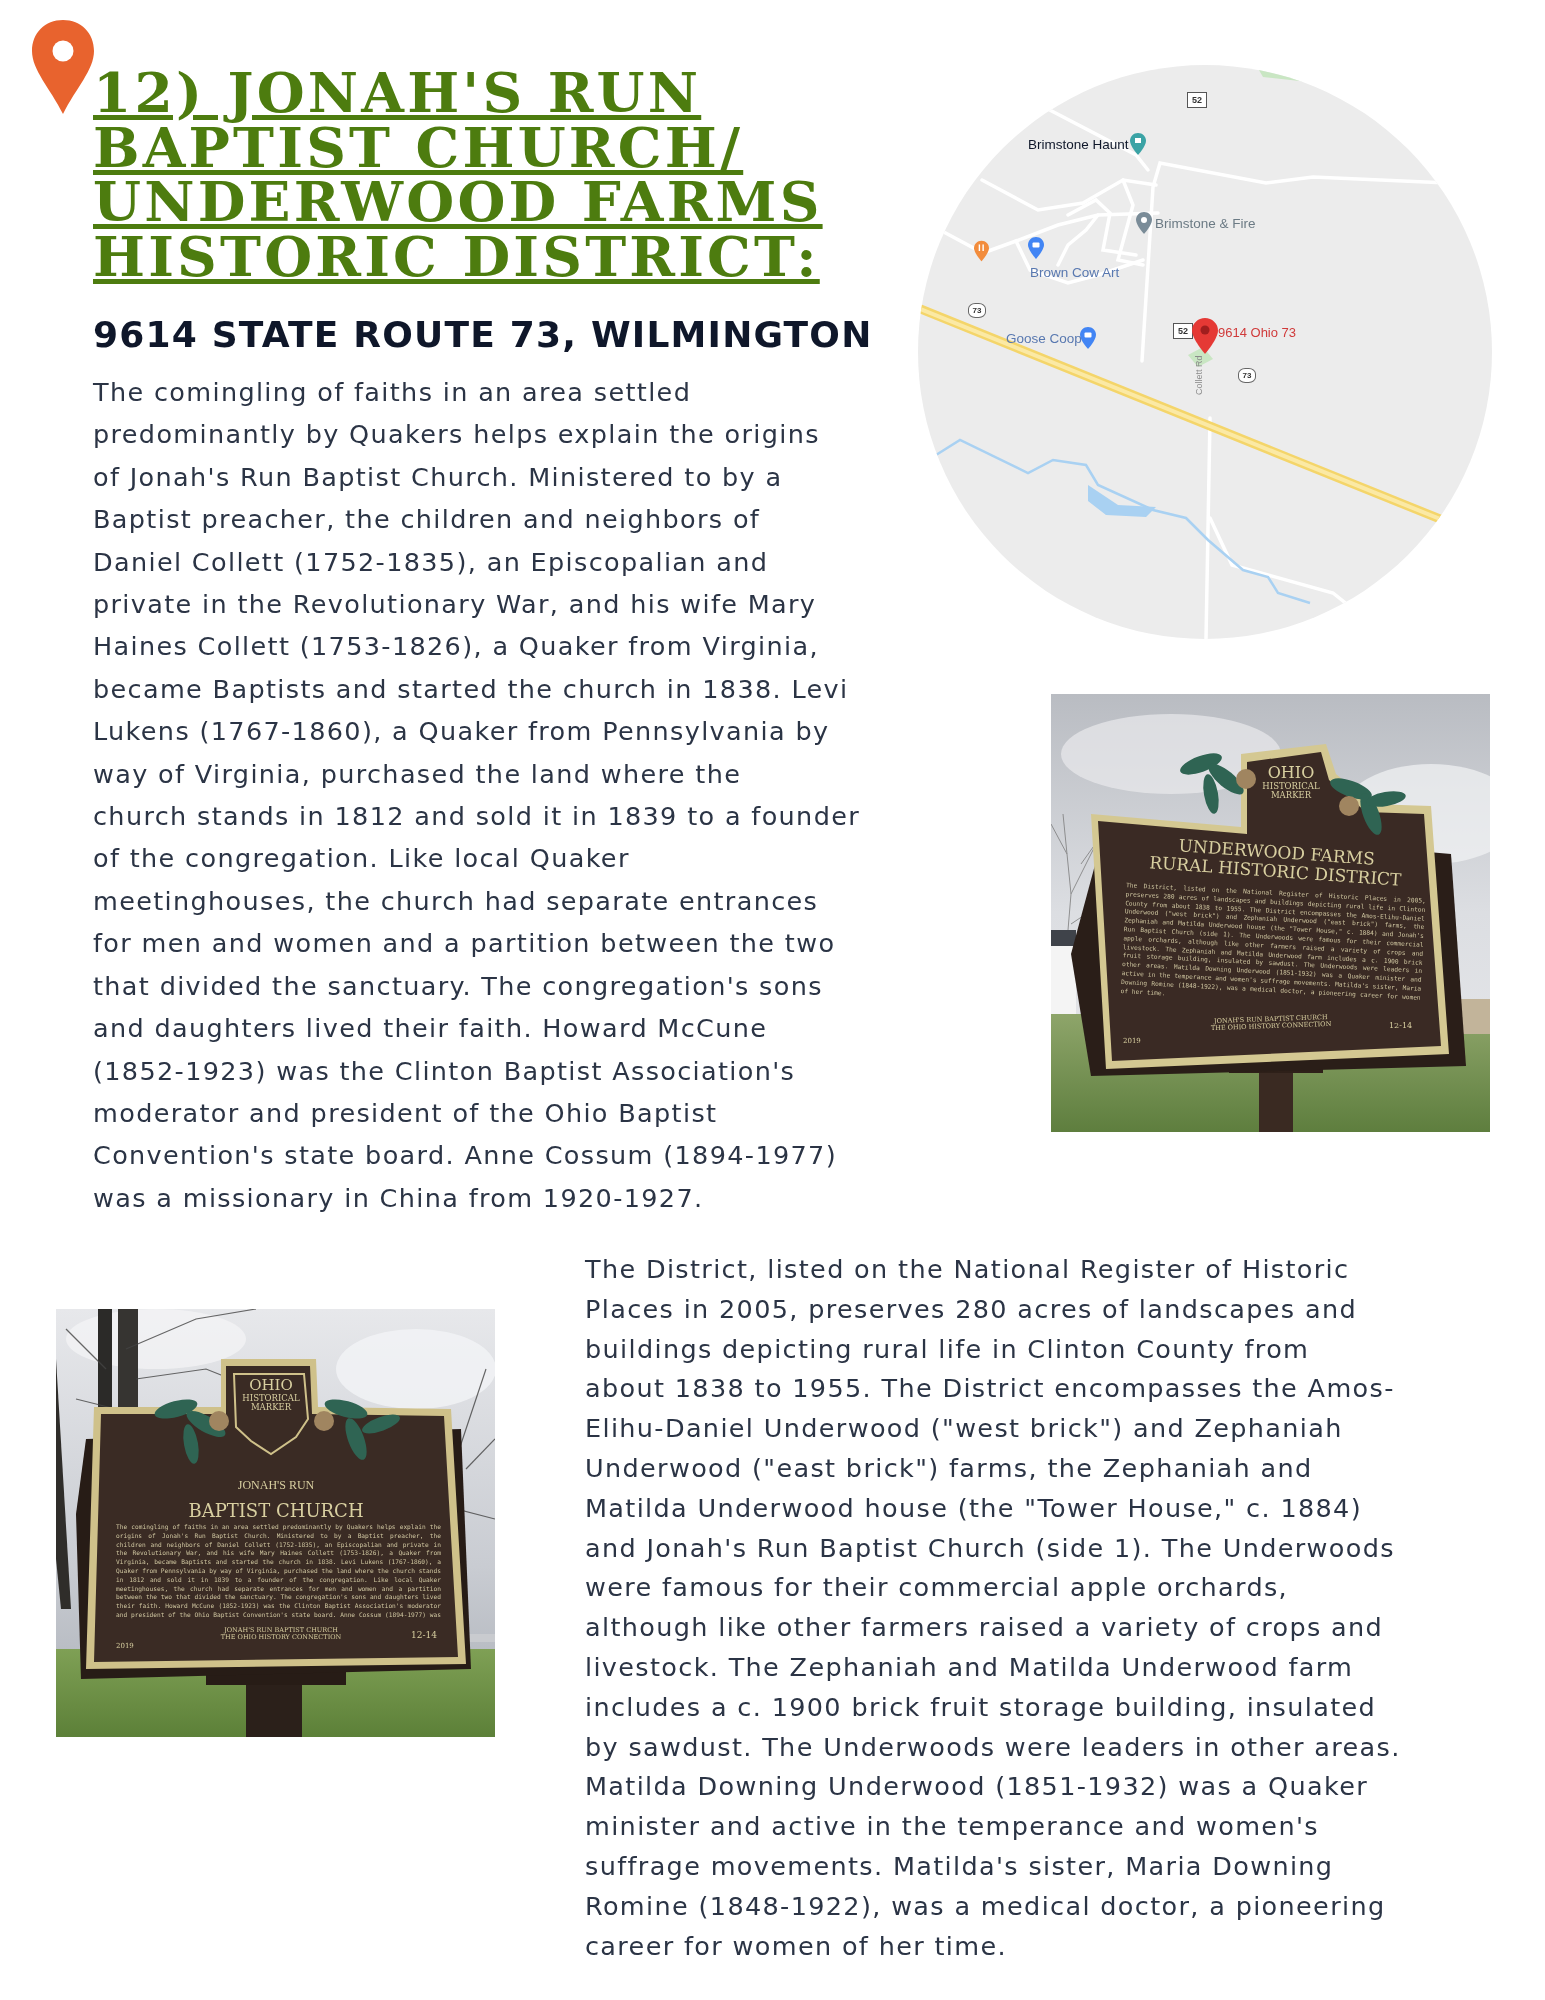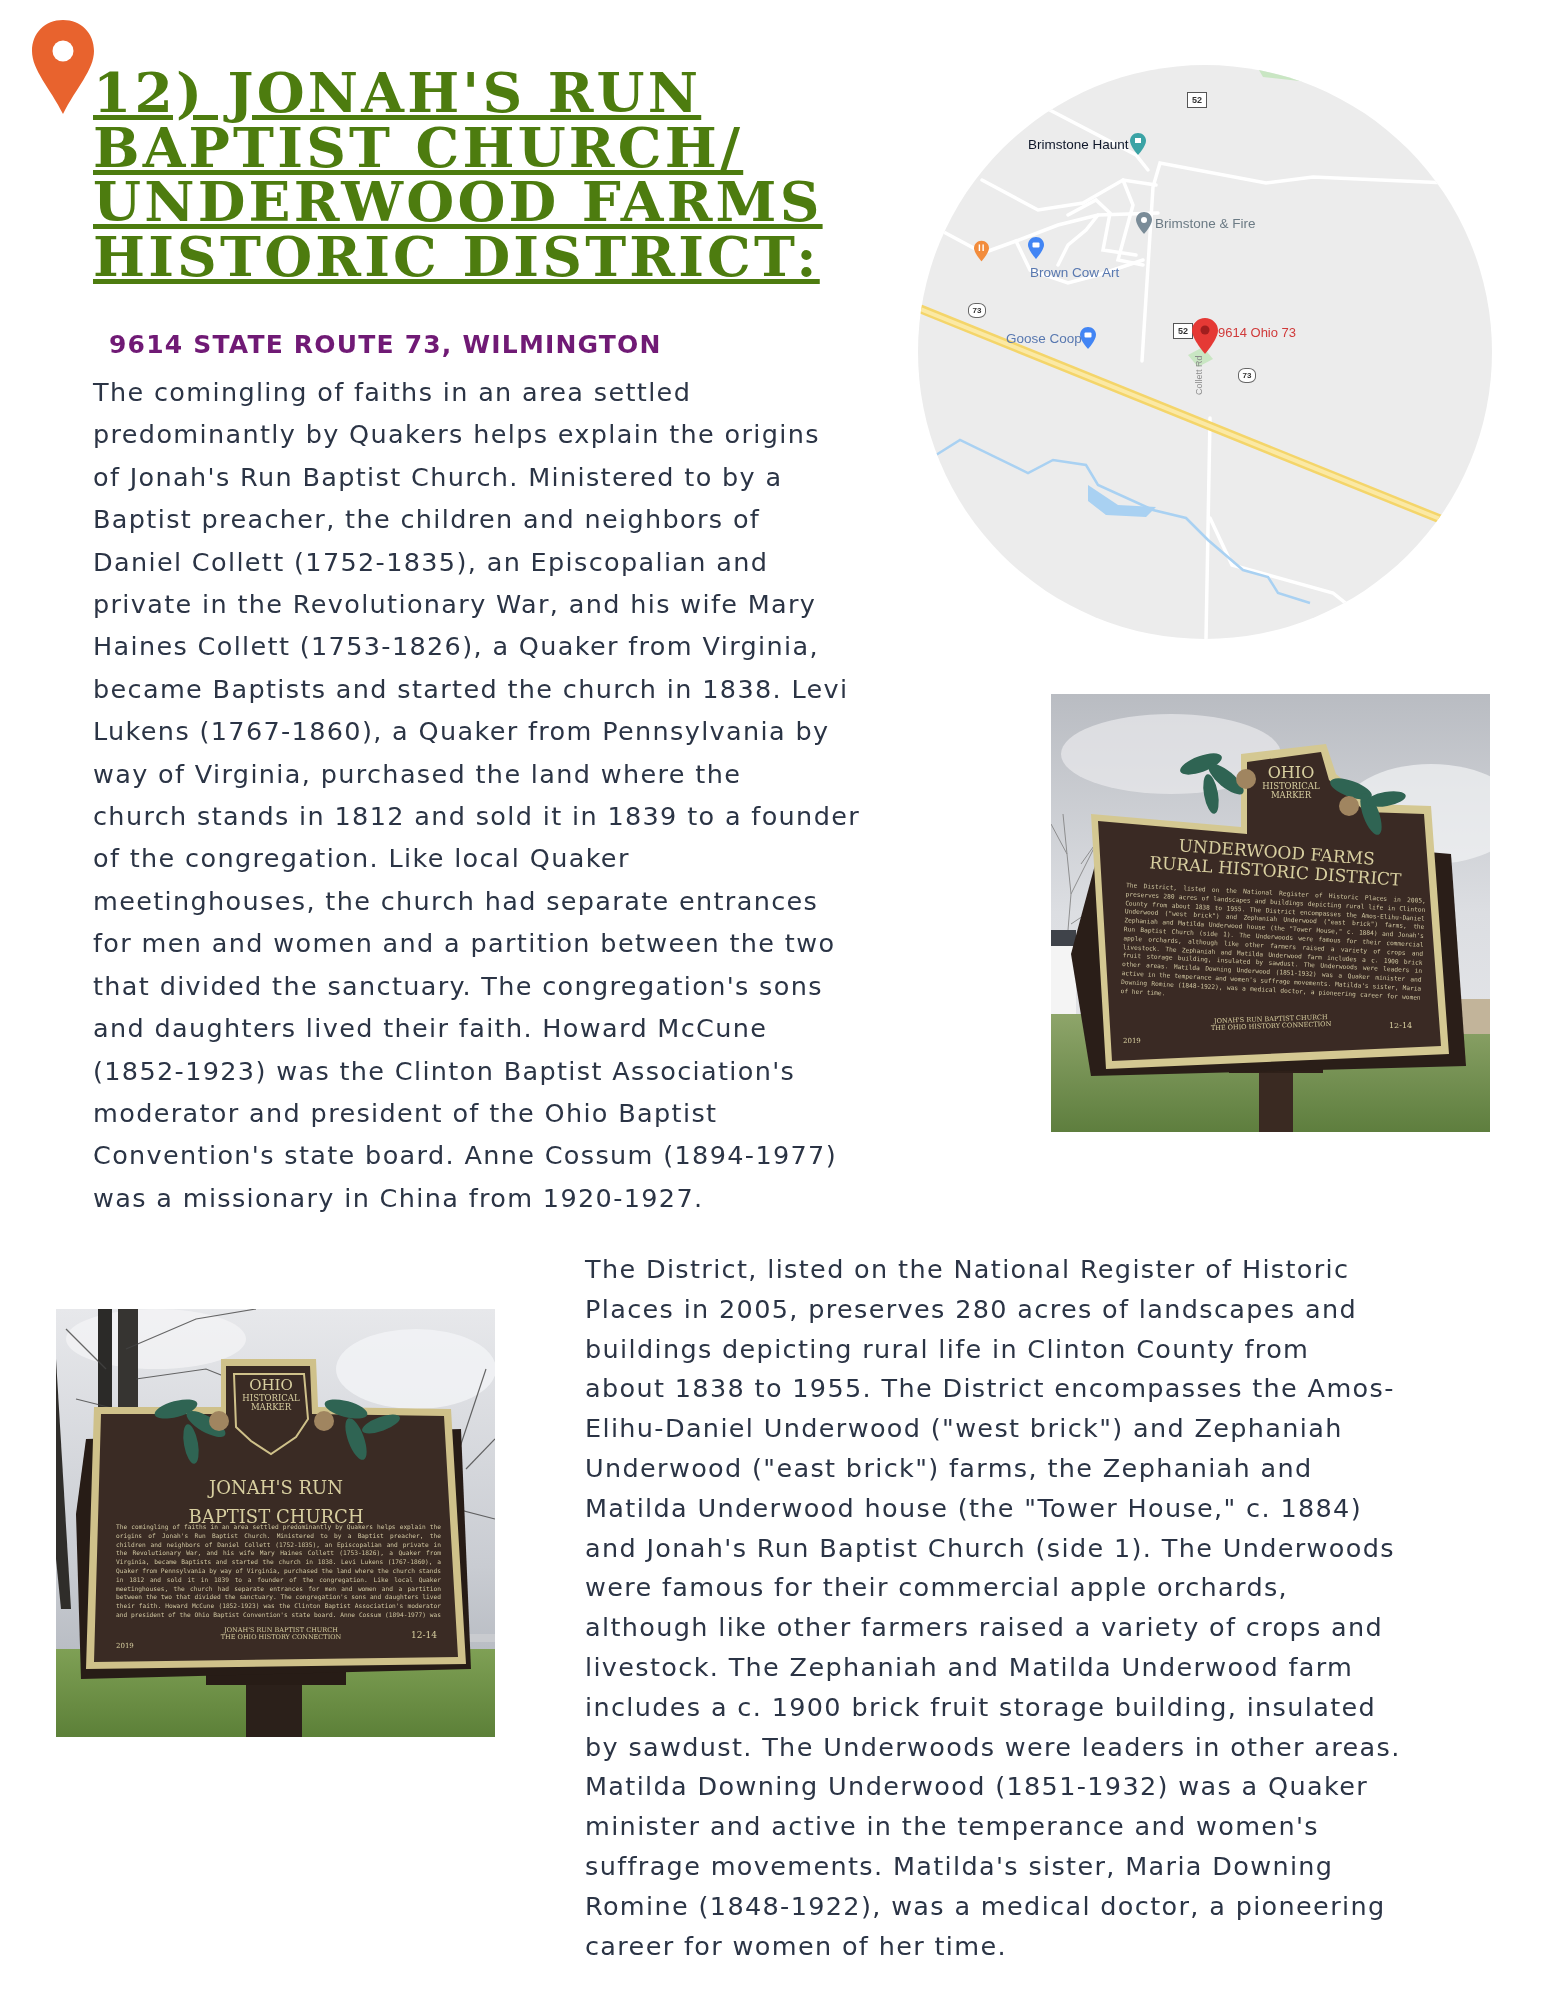--- a/index.html
+++ b/index.html
@@ -23,26 +23,26 @@
     line-height: 54.5px;
     letter-spacing: 3.2px;
     color: #4d7c0f;
     text-transform: uppercase;
     text-decoration: underline;
   }
   #title span { display: block; white-space: nowrap; }
 
   #subtitle {
     left: 93px; top: 314px;
-    margin: 16px;
+    margin: 0;
     font-family: "DejaVu Sans", sans-serif;
     font-weight: bold;
-    font-size: 25px;
+    font-size: 36px;
     letter-spacing: 1.2px;
-    color: #701a75;
+    color: #0f172a;
     white-space: nowrap;
     text-transform: uppercase;
   }
 
   .body-text {
     font-family: "DejaVu Sans", sans-serif;
     color: #2B3445;
     font-size: 25.5px;
     letter-spacing: 1.35px;
     word-spacing: 0px;
@@ -342,21 +342,21 @@
     </g>
     <circle cx="163" cy="112" r="10" fill="#A08560"></circle>
     <circle cx="268" cy="112" r="10" fill="#A08560"></circle>
   </svg>
   <div class="plaque-small" style="left:180px;top:68px;width:70px;">
     <div style="font-size:15px;">OHIO</div>
     <div style="font-size:8.5px;">HISTORICAL</div>
     <div style="font-size:8.5px;">MARKER</div>
   </div>
   <div class="plaque-title" style="left:70px;top:170px;width:300px;">
-    <div style="font-size:18px;">JONAH'S RUN</div>
+    <div style="font-size:12px;font-family:Liberation Serif, serif;">JONAH'S RUN</div>
     <div style="font-size:18px;margin-top:11px;">BAPTIST CHURCH</div>
   </div>
   <div class="plaque-body" style="left:60px;top:214px;width:325px;height:98px;">The comingling of faiths in an area settled predominantly by Quakers helps explain the origins of Jonah's Run Baptist Church. Ministered to by a Baptist preacher, the children and neighbors of Daniel Collett (1752-1835), an Episcopalian and private in the Revolutionary War, and his wife Mary Haines Collett (1753-1826), a Quaker from Virginia, became Baptists and started the church in 1838. Levi Lukens (1767-1860), a Quaker from Pennsylvania by way of Virginia, purchased the land where the church stands in 1812 and sold it in 1839 to a founder of the congregation. Like local Quaker meetinghouses, the church had separate entrances for men and women and a partition between the two that divided the sanctuary. The congregation's sons and daughters lived their faith. Howard McCune (1852-1923) was the Clinton Baptist Association's moderator and president of the Ohio Baptist Convention's state board. Anne Cossum (1894-1977) was a missionary in China from 1920-1927.</div>
   <div class="plaque-small" style="left:135px;top:318px;width:180px;font-size:6.5px;">
     <div>JONAH'S RUN BAPTIST CHURCH</div>
     <div>THE OHIO HISTORY CONNECTION</div>
   </div>
   <div class="plaque-small" style="left:60px;top:334px;font-size:7px;">2019</div>
   <div class="plaque-small" style="left:355px;top:322px;font-size:9px;">12-14</div>
 </div>

